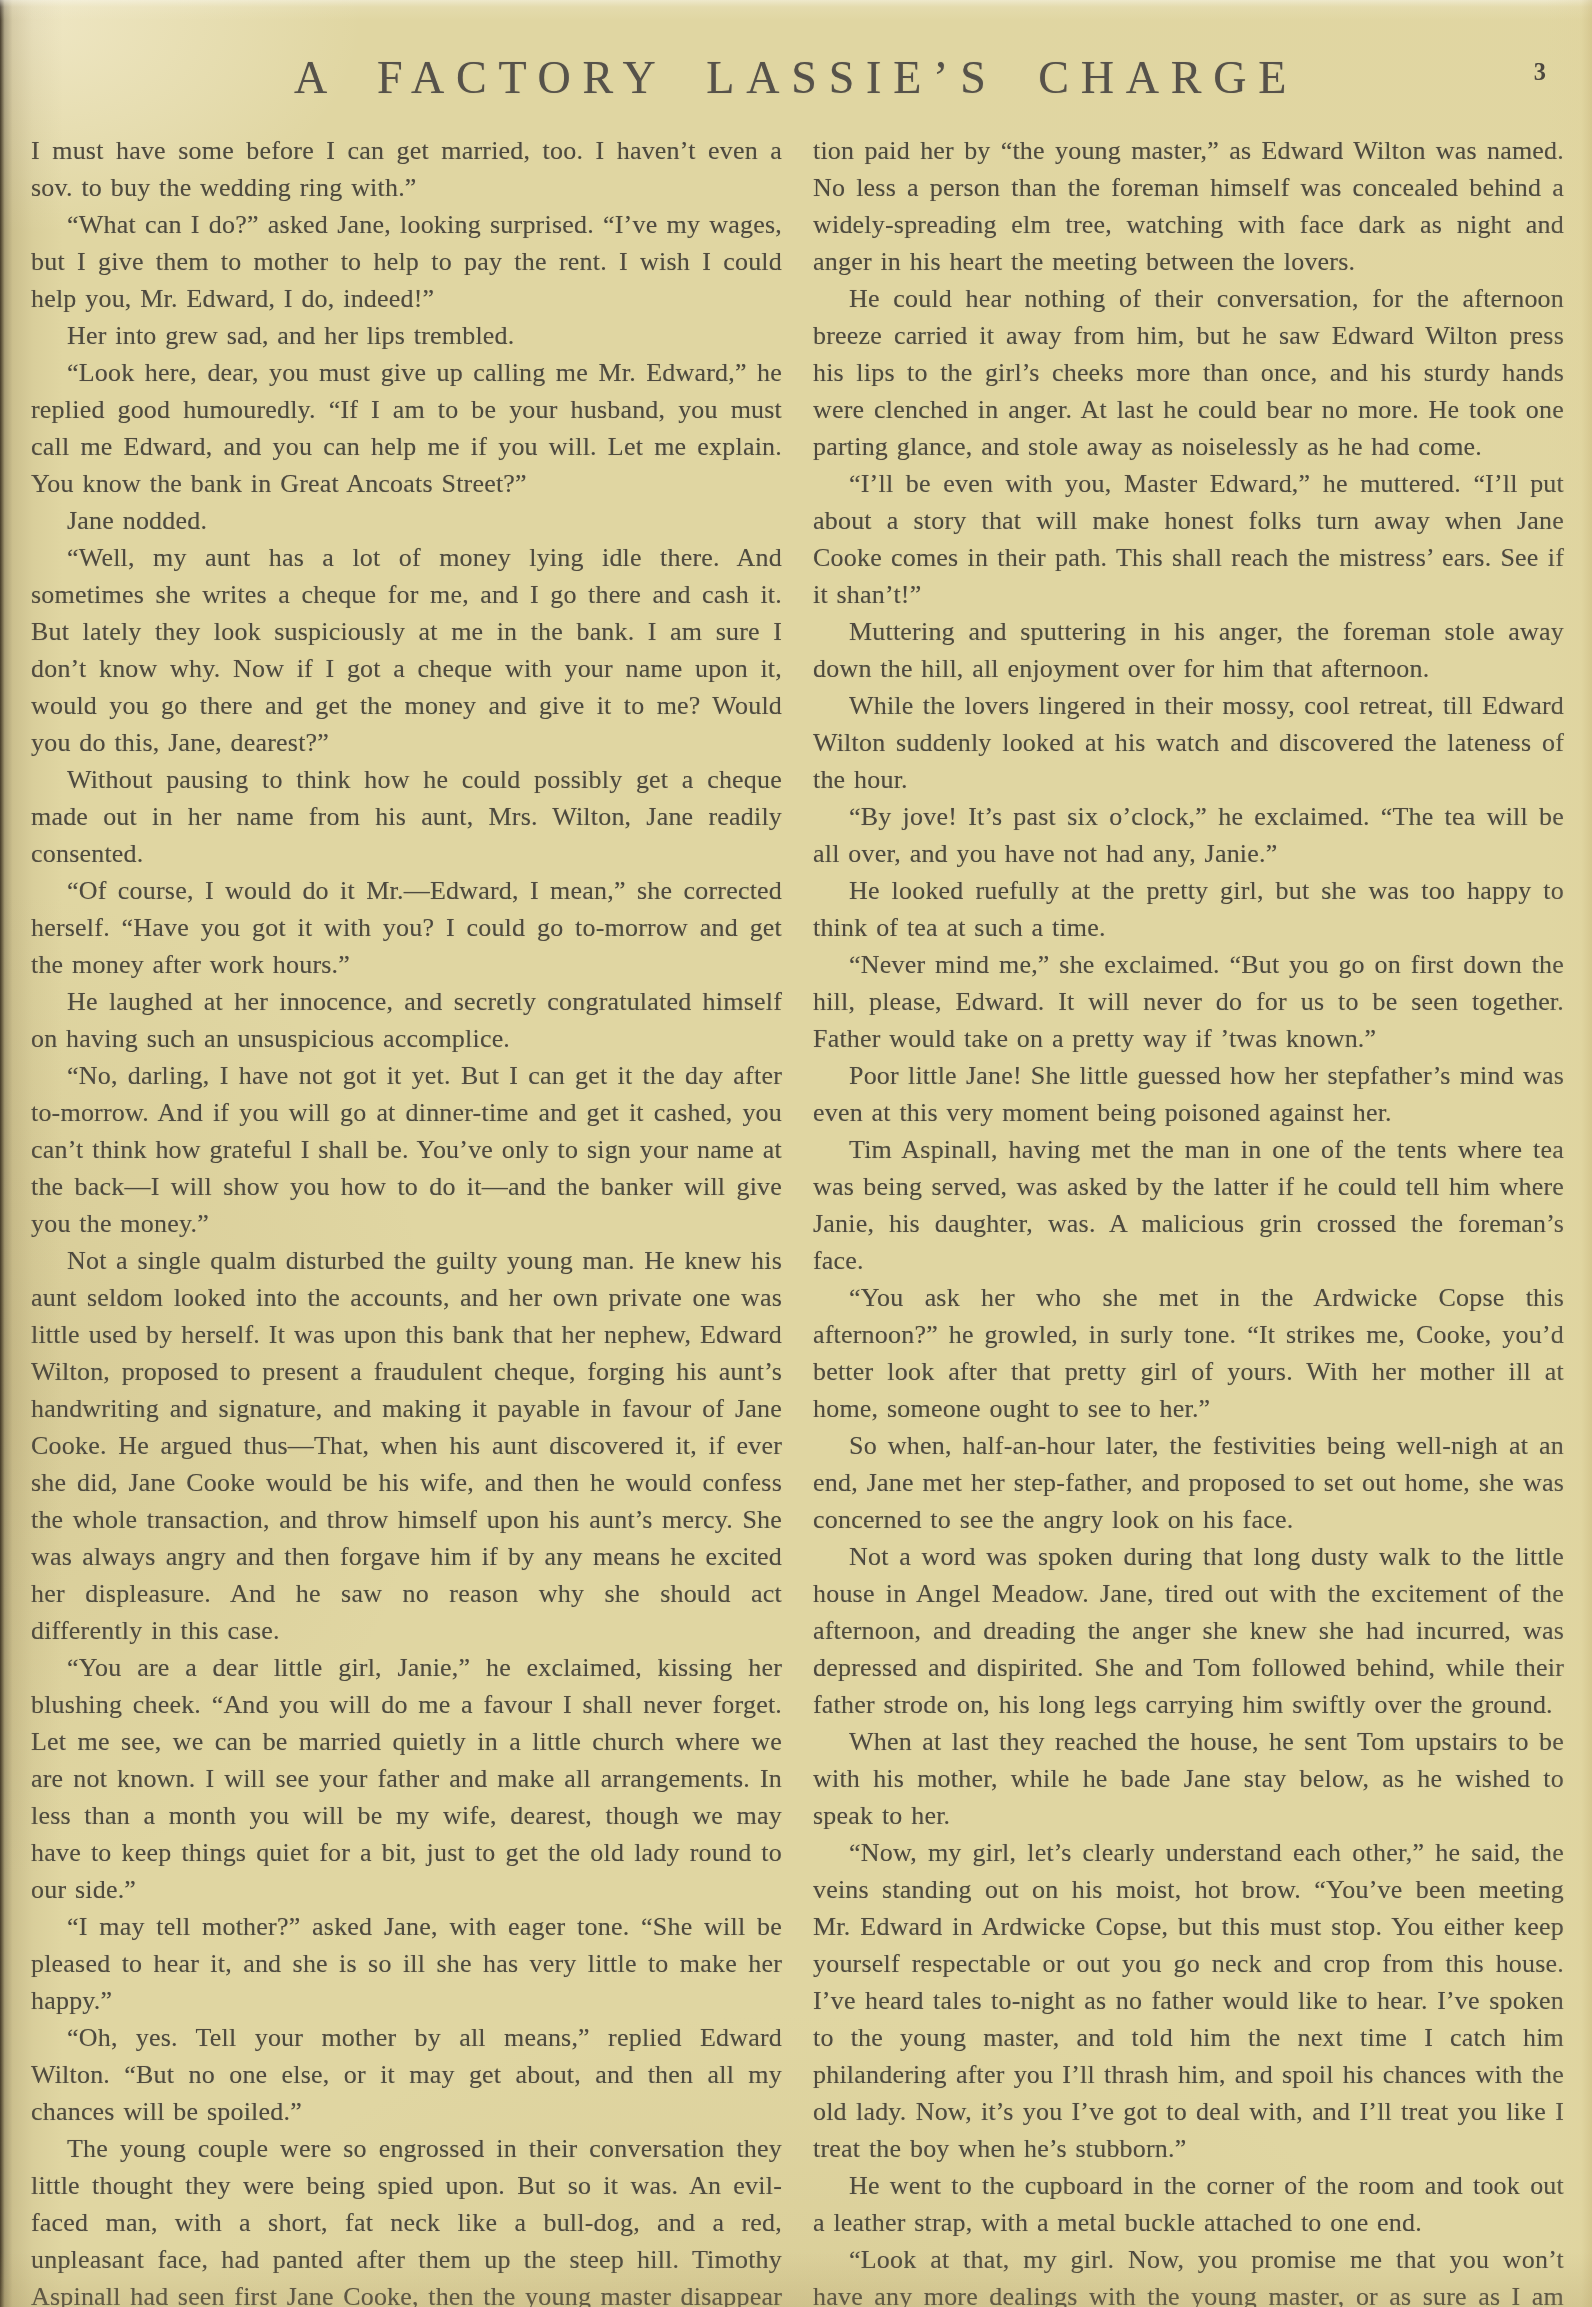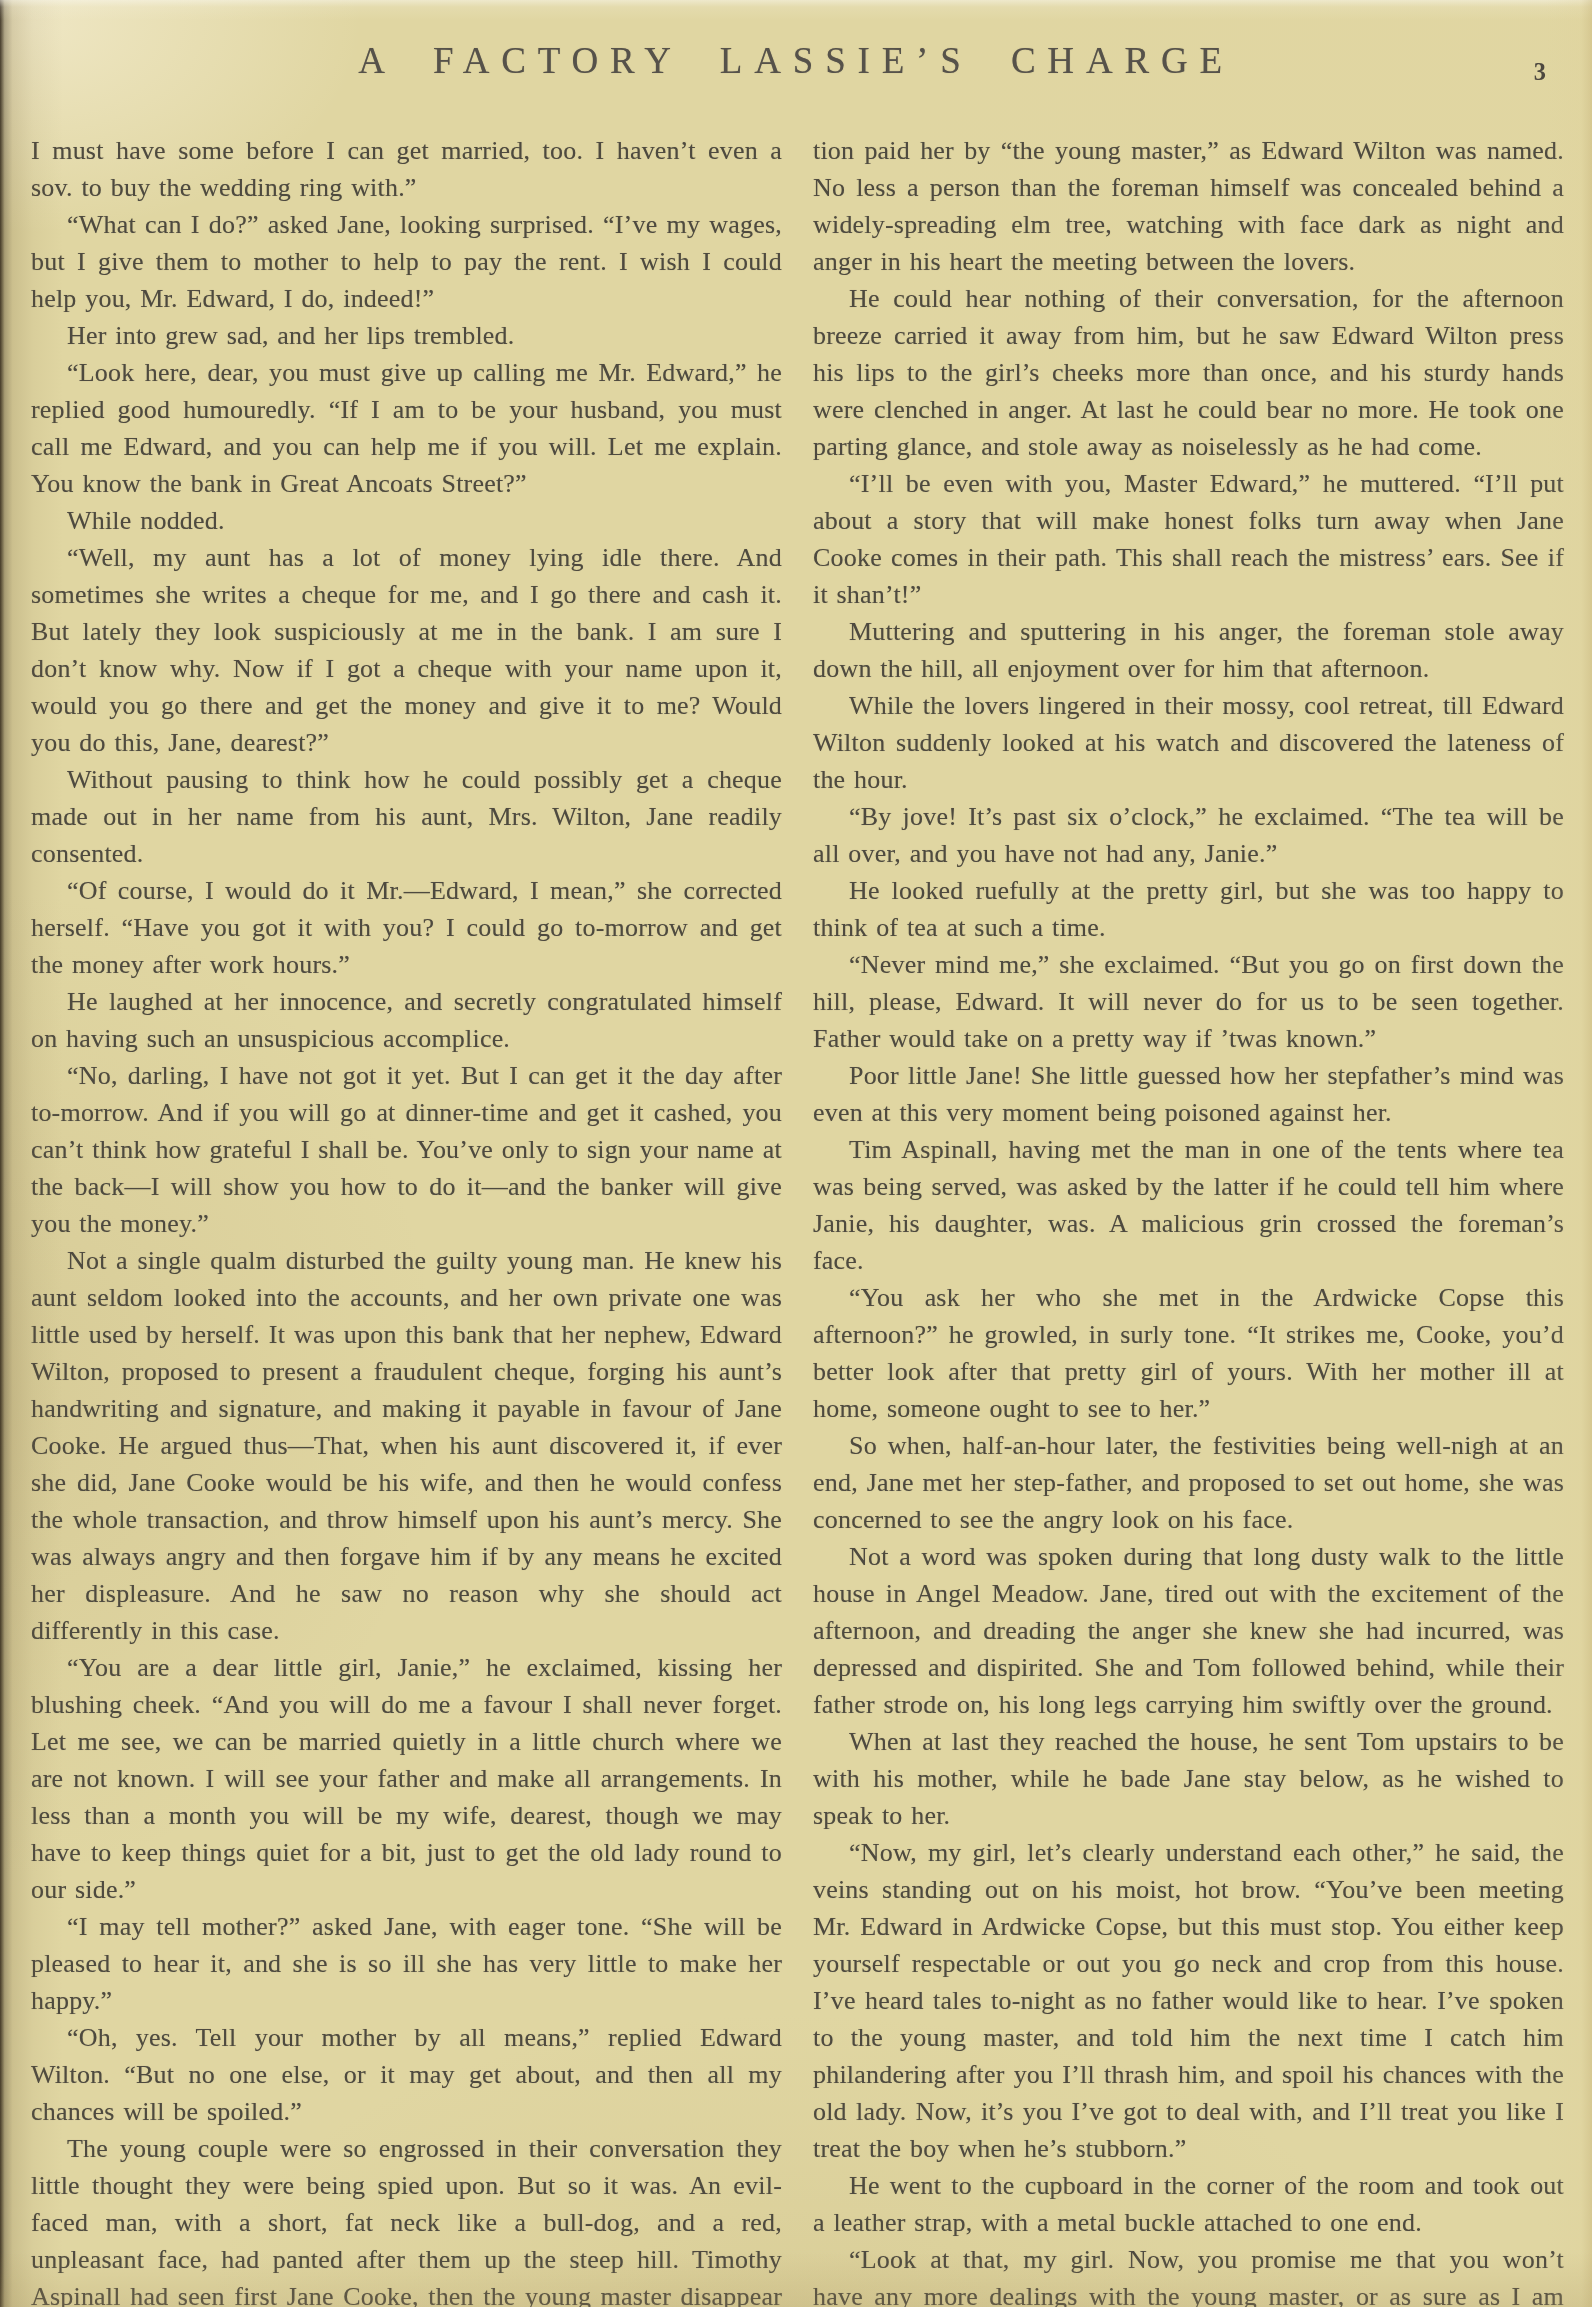--- a/index.html
+++ b/index.html
@@ -30,22 +30,22 @@
   .edge-right {
     position:absolute; right:0; top:0; bottom:0; width:47px; pointer-events:none;
     background:linear-gradient(270deg, rgba(196,176,118,0.38) 0px, rgba(222,207,152,0.18) 11px, rgba(222,207,152,0) 47px);
   }
   .edge-bottom {
     position:absolute; left:0; bottom:0; right:0; height:55px; pointer-events:none;
     background:linear-gradient(0deg, rgba(168,148,94,0.22) 0px, rgba(168,148,94,0) 55px);
   }
   header { position:relative; text-align:center; padding-top:35px; height:76px; }
   h1.title {
-    margin:4px; display:inline-block;
-    font-size:37px; font-weight:normal; letter-spacing:11.8px; word-spacing:17.3px;
+    margin:16px; display:inline-block;
+    font-size:46px; font-weight:normal; letter-spacing:11.8px; word-spacing:17.3px;
     color:#56524a; text-shadow:0 0 0.8px rgba(86,82,74,0.5);
   }
   .pagenum {
     position:absolute; top:58px; right:46px;
     font-size:24.4px; font-weight:bold; color:#4d483f;
   }
   .columns { display:flex; gap:31px; padding:20.5px 28px 0 31px; }
   .col { flex:1 1 0; min-width:0; }
   p.para {
     margin:0; text-indent:36px;
@@ -67,21 +67,21 @@
 
   <div class="columns">
 
     <div class="col">
       <div>
 
       <p class="para noindent">I must have some before I can get married, too.  I haven’t even a sov. to buy the wedding ring with.”</p>
           <p class="para">“What can I do?” asked Jane, looking surprised.  “I’ve my wages, but I give them to mother to help to pay the rent.  I wish I could help you, Mr. Edward, I do, indeed!”</p>
           <p class="para">Her into grew sad, and her lips trembled.</p>
           <p class="para">“Look here, dear, you must give up calling me Mr. Edward,” he replied good humouredly.  “If I am to be your husband, you must call me Edward, and you can help me if you will.  Let me explain.  You know the bank in Great Ancoats Street?”</p>
-          <p class="para">While nodded.</p>
+          <p class="para">Jane nodded.</p>
           <p class="para">“Well, my aunt has a lot of money lying idle there.  And sometimes she writes a cheque for me, and I go there and cash it.  But lately they look suspiciously at me in the bank.  I am sure I don’t know why.  Now if I got a cheque with your name upon it, would you go there and get the money and give it to me?  Would you do this, Jane, dearest?”</p>
           <p class="para">Without pausing to think how he could possibly get a cheque made out in her name from his aunt, Mrs. Wilton, Jane readily consented.</p>
           <p class="para">“Of course, I would do it Mr.—Edward, I mean,” she corrected herself.  “Have you got it with you?  I could go to-morrow and get the money after work hours.”</p>
           <p class="para">He laughed at her innocence, and secretly congratulated himself on having such an unsuspicious accomplice.</p>
           <p class="para">“No, darling, I have not got it yet.  But I can get it the day after to-morrow.  And if you will go at dinner-time and get it cashed, you can’t think how grateful I shall be.  You’ve only to sign your name at the back—I will show you how to do it—and the banker will give you the money.”</p>
           <p class="para">Not a single qualm disturbed the guilty young man.  He knew his aunt seldom looked into the accounts, and her own private one was little used by herself.  It was upon this bank that her nephew, Edward Wilton, proposed to present a fraudulent cheque, forging his aunt’s handwriting and signature, and making it payable in favour of Jane Cooke.  He argued thus—That, when his aunt discovered it, if ever she did, Jane Cooke would be his wife, and then he would confess the whole transaction, and throw himself upon his aunt’s mercy.  She was always angry and then forgave him if by any means he excited her displeasure.  And he saw no reason why she should act differently in this case.</p>
           <p class="para">“You are a dear little girl, Janie,” he exclaimed, kissing her blushing cheek.  “And you will do me a favour I shall never forget.  Let me see, we can be married quietly in a little church where we are not known.  I will see your father and make all arrangements.  In less than a month you will be my wife, dearest, though we may have to keep things quiet for a bit, just to get the old lady round to our side.”</p>
           <p class="para">“I may tell mother?” asked Jane, with eager tone.  “She will be pleased to hear it, and she is so ill she has very little to make her happy.”</p>
           <p class="para">“Oh, yes.  Tell your mother by all means,” replied Edward Wilton.  “But no one else, or it may get about, and then all my chances will be spoiled.”</p>
           <p class="para">The young couple were so engrossed in their conversation they little thought they were being spied upon.  But so it was.  An evil-faced man, with a short, fat neck like a bull-dog, and a red, unpleasant face, had panted after them up the steep hill.  Timothy Aspinall had seen first Jane Cooke, then the young master disappear from the festive scene below, and his surly face grew gloomier still.</p>

